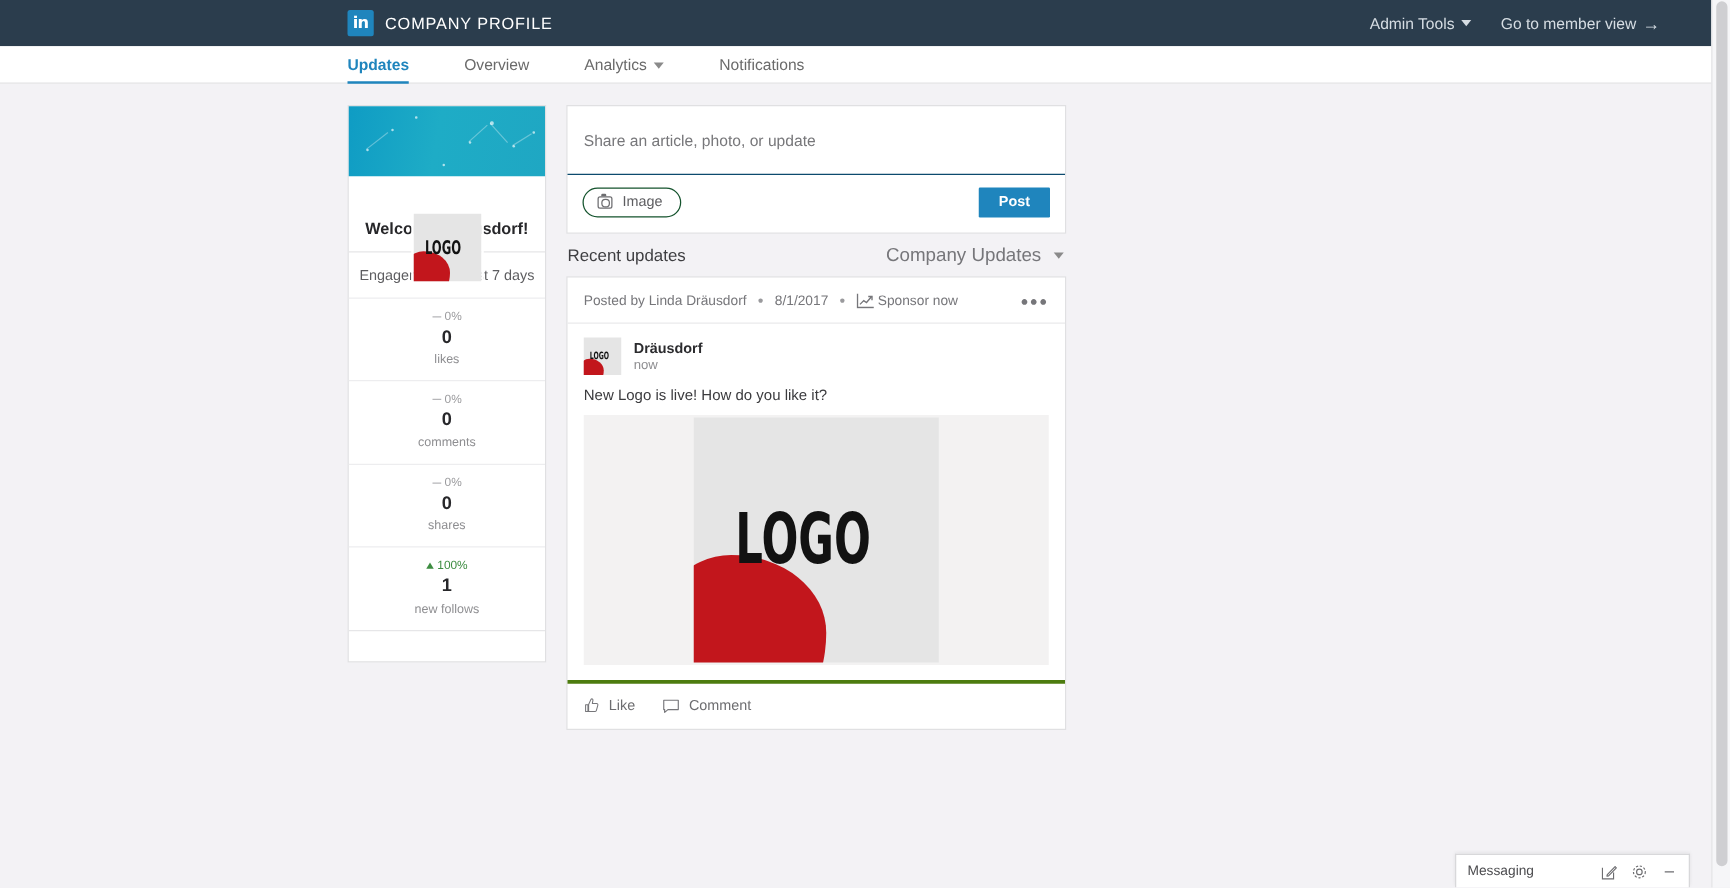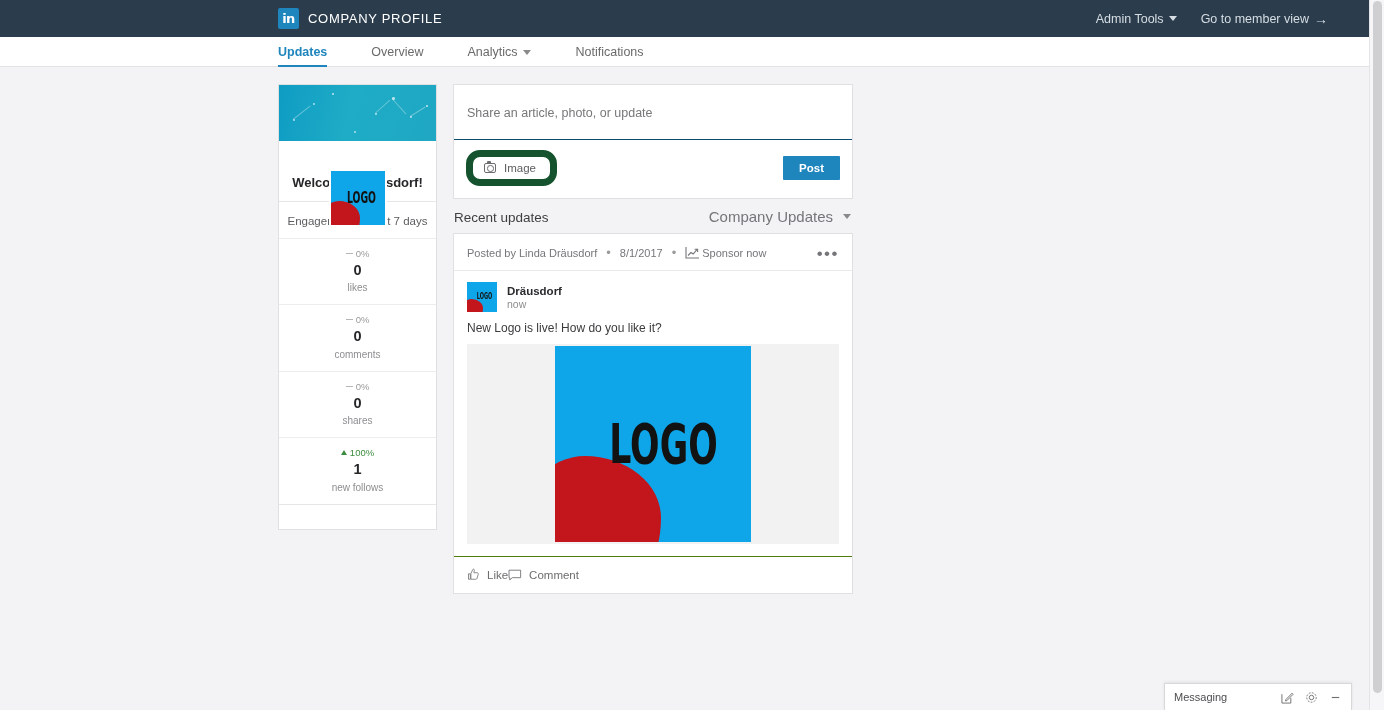--- a/index.html
+++ b/index.html
@@ -140,24 +140,24 @@
   .avatar-big {
     position: absolute;
     left: 50%;
     transform: translateX(-50%);
     top: 28px;
     width: 58px; height: 58px;
     border: 2px solid #fff;
   }
   .logo-art {
     width: 100%; height: 100%;
-    background: #0ea5e9;
+    background: #e5e5e5;
     position: relative;
     overflow: hidden;
-    display: flex; align-items: center; justify-content: flex-end;
+    display: flex; align-items: center; justify-content: flex-start;
   }
   .logo-art .blob {
     position: absolute;
     left: -18%;
     bottom: -28%;
     width: 72%;
     height: 72%;
     background: #c2161c;
     border-radius: 46% 54% 38% 62% / 52% 44% 56% 48%;
   }
@@ -236,21 +236,21 @@
     border-bottom: 1px solid #0c4a6e;
     cursor: text;
   }
   .share-actions {
     display: flex;
     align-items: center;
     justify-content: space-between;
     padding: 10px 12px 12px;
   }
   .img-btn {
-    border: 7px solid #14532d;
+    border: 1px solid #14532d;
     border-radius: 14px;
     padding: 5px 14px 5px 11px;
     font-size: 11.5px;
     color: #5d5d60;
     display: flex; align-items: center; gap: 8px;
     background: #fff;
     cursor: pointer;
     text-align: center;
   }
   .cam {
@@ -336,23 +336,23 @@
     color: #3b3b3e;
   }
   .post-img-wrap {
     background: #f3f2f2;
     height: 200px;
     display: flex; align-items: center; justify-content: center;
     margin: 0 13px;
   }
   .post-img { width: 196px; height: 196px; }
   .post-actions {
-    display: flex; align-items: center; 
+    display: flex; align-items: center; gap: 22px;
     padding: 11px 13px 12px;
-    border-top: 1px solid #4d7c0f;
+    border-top: 3px solid #4d7c0f;
     margin-top: 12px;
   }
   .act {
     display: flex; align-items: center; gap: 7px;
     font-size: 11.5px; color: #6d6d70;
     cursor: pointer;
   }
 
   
   .msgdock {

